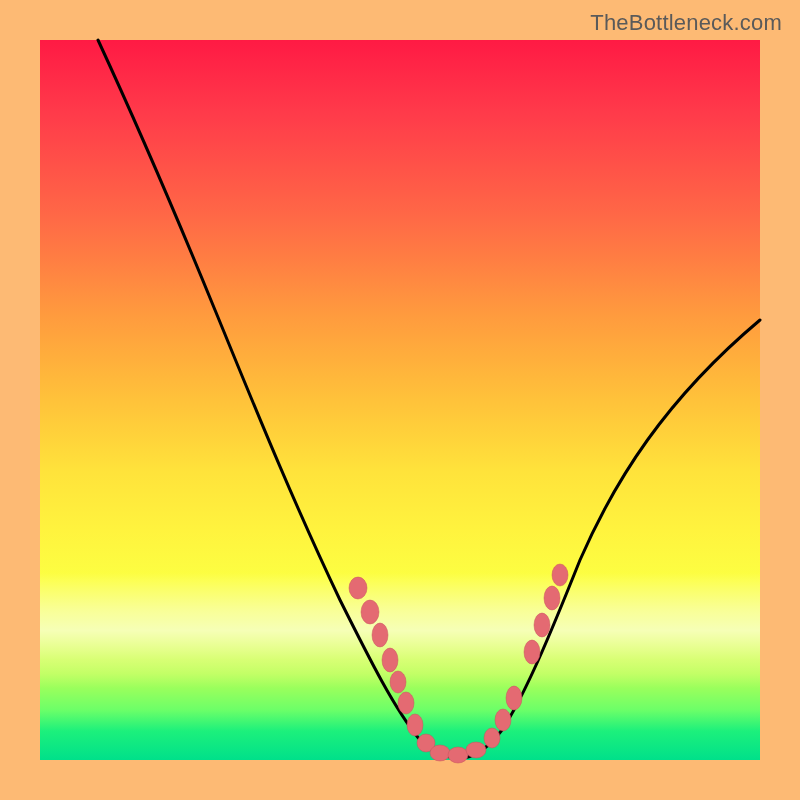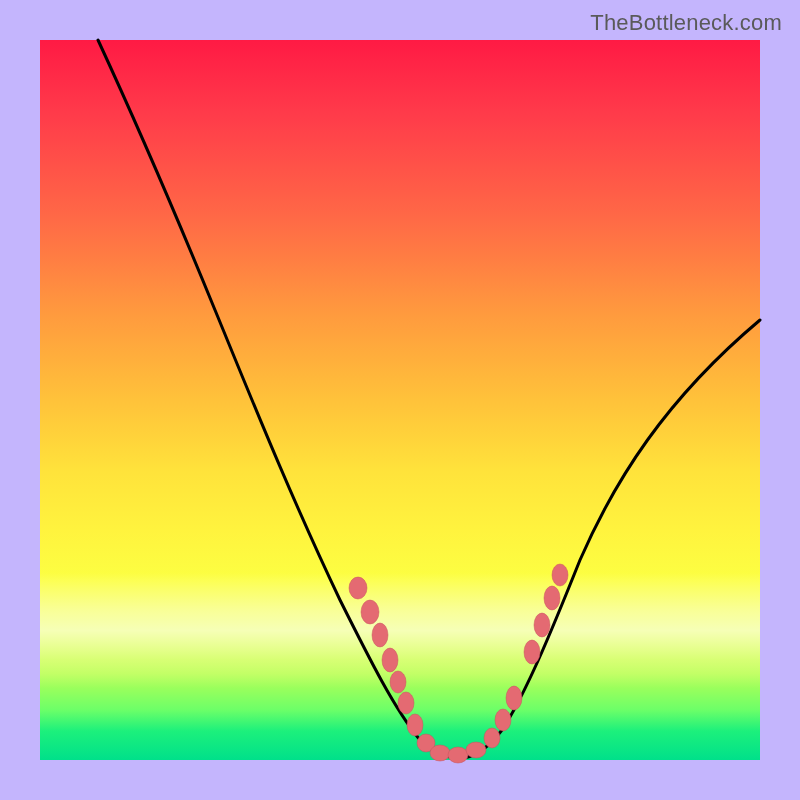--- a/index.html
+++ b/index.html
@@ -8,21 +8,21 @@
     width: 800px;
     height: 800px;
     background: #000;
     overflow: hidden;
     font-family: Arial, Helvetica, sans-serif;
   }
   .frame {
     position: relative;
     width: 800px;
     height: 800px;
-    background: #c4b5fd;
+    background: #fdba74;
   }
   .plot-area {
     position: absolute;
     left: 40px;
     top: 40px;
     width: 720px;
     height: 720px;
     
     background:
       linear-gradient(to bottom,

